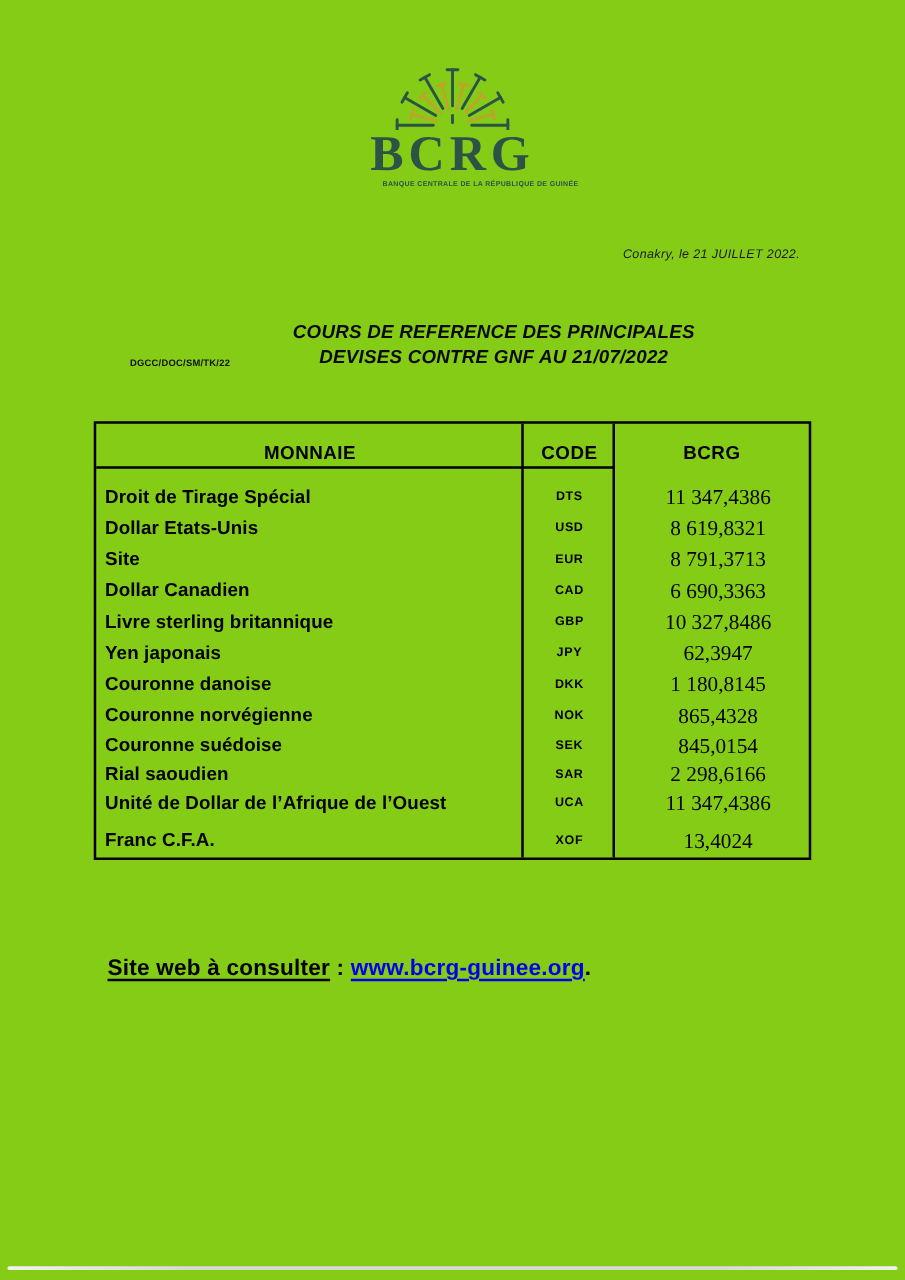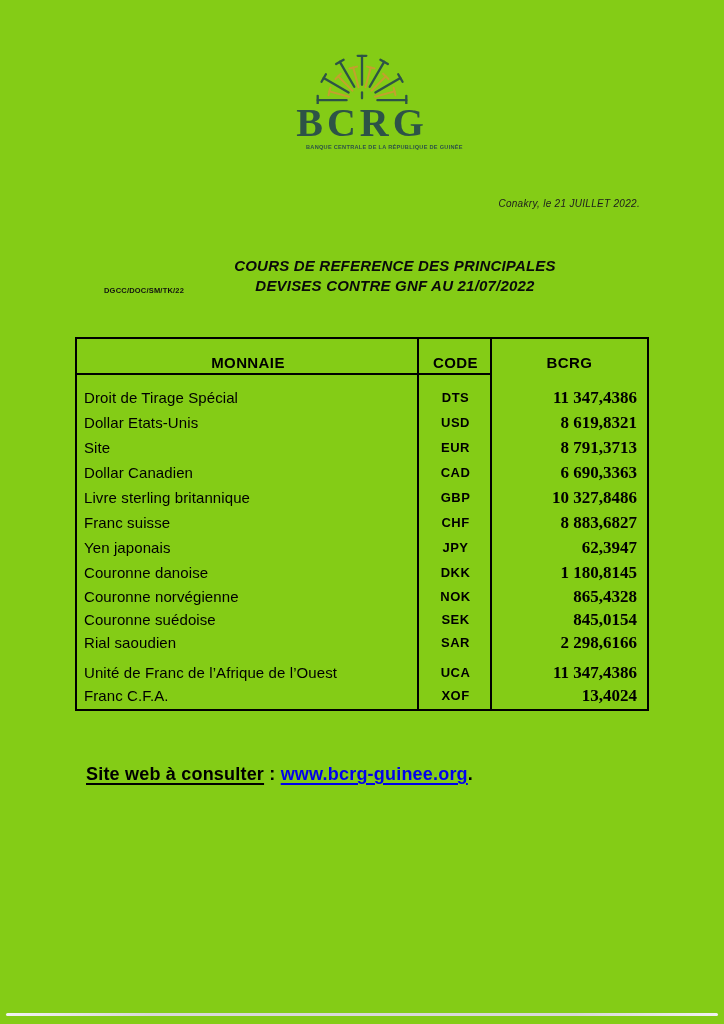--- a/index.html
+++ b/index.html
@@ -67,25 +67,25 @@
     height:46px; align-items:center;
   }
   .thead .th { text-align:center; font-weight:bold; font-size:15px; letter-spacing:0.4px; }
   .tbody { padding-bottom:2px; }
   .trow {
     display:grid; grid-template-columns:342px 73px 155px;
     height:25px; align-items:center;
   }
   .trow:nth-child(n+9) { height:23px; }
   .trow:nth-child(12) { margin-top:7px; }
-  .cell-monnaie { padding-left:7px; font-weight:normal; font-size:15px; letter-spacing:0.1px; white-space:nowrap; }
-  .cell-code    { text-align:center; font-weight:bold; font-size:13px; letter-spacing:0.5px; }
+  .cell-monnaie { padding-left:7px; font-weight:bold; font-size:15px; letter-spacing:0.1px; white-space:nowrap; }
+  .cell-code    { text-align:center; font-weight:bold; font-size:10px; letter-spacing:0.5px; }
   .cell-cours   {
-    text-align:right; padding-right:10px;
-    font-family:"Liberation Serif", serif; font-weight:bold; font-size:17px;margin-left:20px;
+    text-align:center; padding-right:10px;
+    font-family:"Liberation Serif", serif; font-weight:normal; font-size:17px;margin-left:20px;
   }
 
   
   .site-line {
     position:absolute; left:86px; top:764px;
     font-size:18px; font-weight:bold; letter-spacing:0.2px;
   }
   .site-label { text-decoration:underline; text-decoration-thickness:2px; text-underline-offset:3px; }
   .site-link  {
     color:var(--link-color); text-decoration:underline;
@@ -183,25 +183,20 @@
       <div class="cell-code">CAD</div>
       <div class="cell-cours">6 690,3363</div>
     </div>
 
     <div class="trow">
       <div class="cell-monnaie">Livre sterling britannique</div>
       <div class="cell-code">GBP</div>
       <div class="cell-cours">10 327,8486</div>
     </div>
 
-    <div class="trow">
-      <div class="cell-monnaie">Franc suisse</div>
-      <div class="cell-code">CHF</div>
-      <div class="cell-cours">8 883,6827</div>
-    </div>
 
     <div class="trow">
       <div class="cell-monnaie">Yen japonais</div>
       <div class="cell-code">JPY</div>
       <div class="cell-cours">62,3947</div>
     </div>
 
     <div class="trow">
       <div class="cell-monnaie">Couronne danoise</div>
       <div class="cell-code">DKK</div>
@@ -220,21 +215,21 @@
       <div class="cell-cours">845,0154</div>
     </div>
 
     <div class="trow">
       <div class="cell-monnaie">Rial saoudien</div>
       <div class="cell-code">SAR</div>
       <div class="cell-cours">2 298,6166</div>
     </div>
 
     <div class="trow">
-      <div class="cell-monnaie">Unité de Franc de l’Afrique de l’Ouest</div>
+      <div class="cell-monnaie">Unité de Dollar de l’Afrique de l’Ouest</div>
       <div class="cell-code">UCA</div>
       <div class="cell-cours">11 347,4386</div>
     </div>
 
     <div class="trow">
       <div class="cell-monnaie">Franc C.F.A.</div>
       <div class="cell-code">XOF</div>
       <div class="cell-cours">13,4024</div>
     </div>
   </div>

